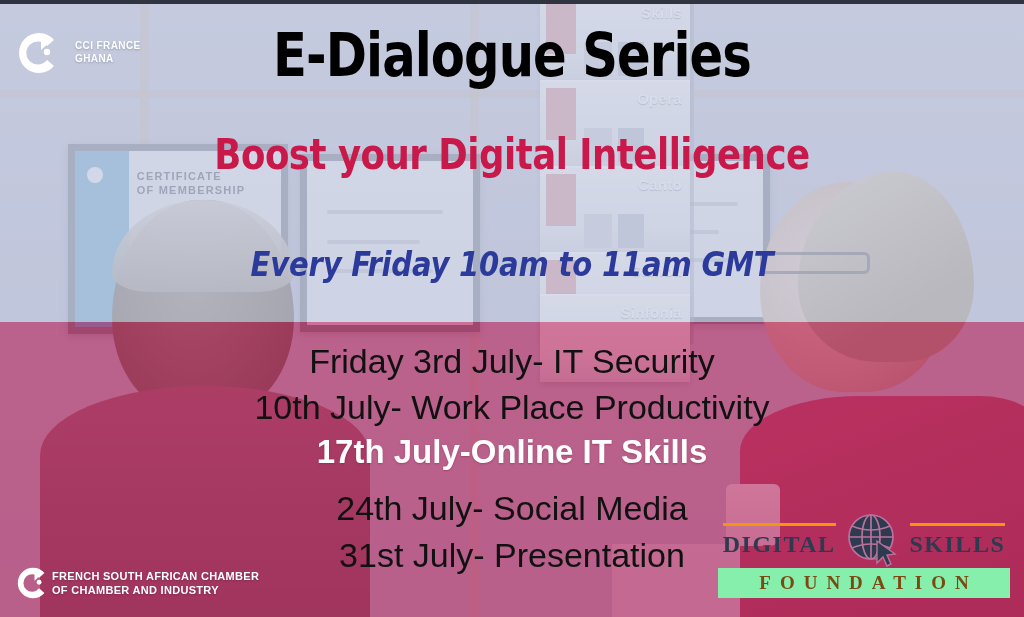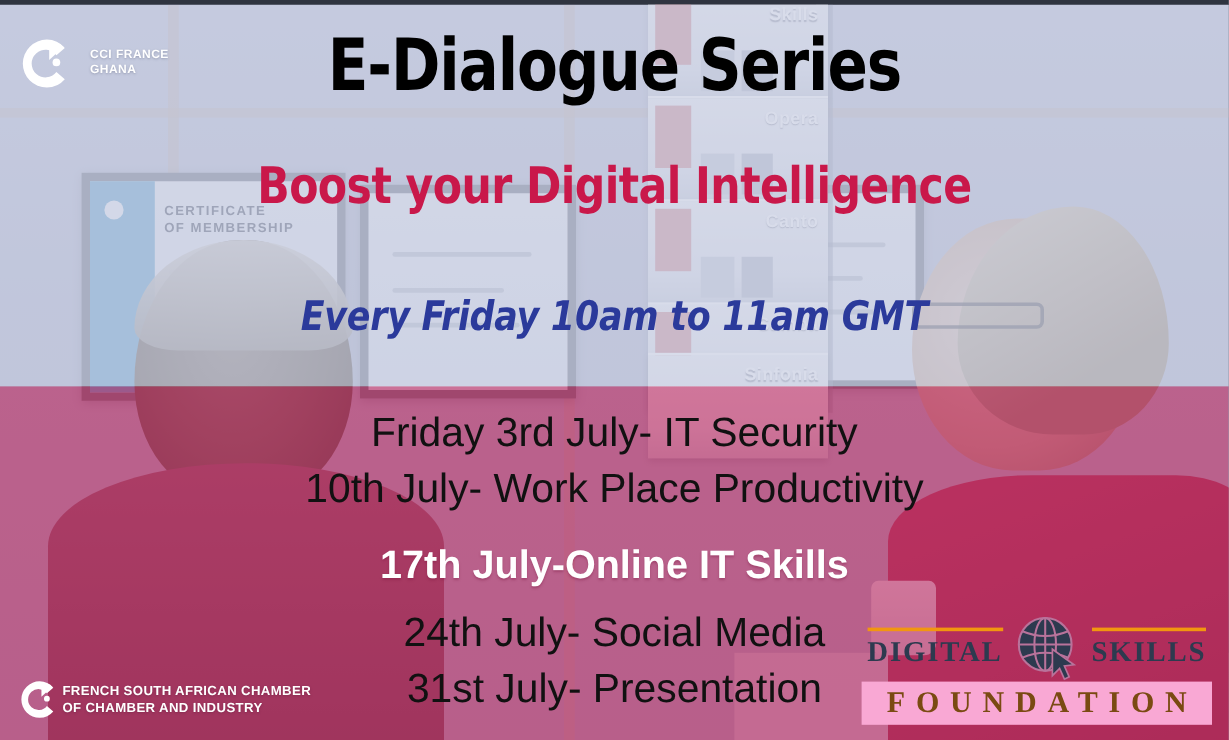--- a/index.html
+++ b/index.html
@@ -175,21 +175,21 @@
   .schedule{
     position:absolute;left:0;right:0;top:334px;
     text-align:center;
   }
   .sched-item{
     font-size:34px;color:#111111;font-weight:normal;
     line-height:1.36;white-space:nowrap;
   }
   .sched-item.featured{
     color:#ffffff;font-weight:bold;font-size:33px;
-    margin-top:19px;margin-bottom:10px;
+    margin-top:0;margin-bottom:10px;
     text-shadow:0 1px 2px rgba(120,20,60,.35);
   }
 
   
   .fsacci{
     position:absolute;left:14px;top:560px;
     display:flex;align-items:center;
   }
   .fsacci-mark{position:relative;width:38px;height:38px;flex:0 0 auto;}
   .fsacci-text{
@@ -207,22 +207,22 @@
   .dsf-word{
     color:#2d3a4f;font-family:"Liberation Serif","DejaVu Serif",serif;
     font-size:24px;font-weight:bold;letter-spacing:1.5px;
     position:relative;padding-top:8px;
   }
   .dsf-word::before{
     content:"";position:absolute;left:0;right:0;top:0;height:3px;background:#f2960f;
   }
   .dsf-globe{position:relative;width:62px;height:58px;flex:0 0 auto;}
   .dsf-foundation{
-    background:#f9a8d4;color:#7a4a12;
-    font-size:25px;font-weight:bold;letter-spacing:9px;
+    background:#86efac;color:#7a4a12;
+    font-size:19px;font-weight:bold;letter-spacing:9px;
     text-align:center;padding:4px 0 4px 9px;
     font-family:"Liberation Serif","DejaVu Serif",serif;
   }
 </style>
 </head>
 <body>
 
 <div class="poster">
 
   <div class="photo">

